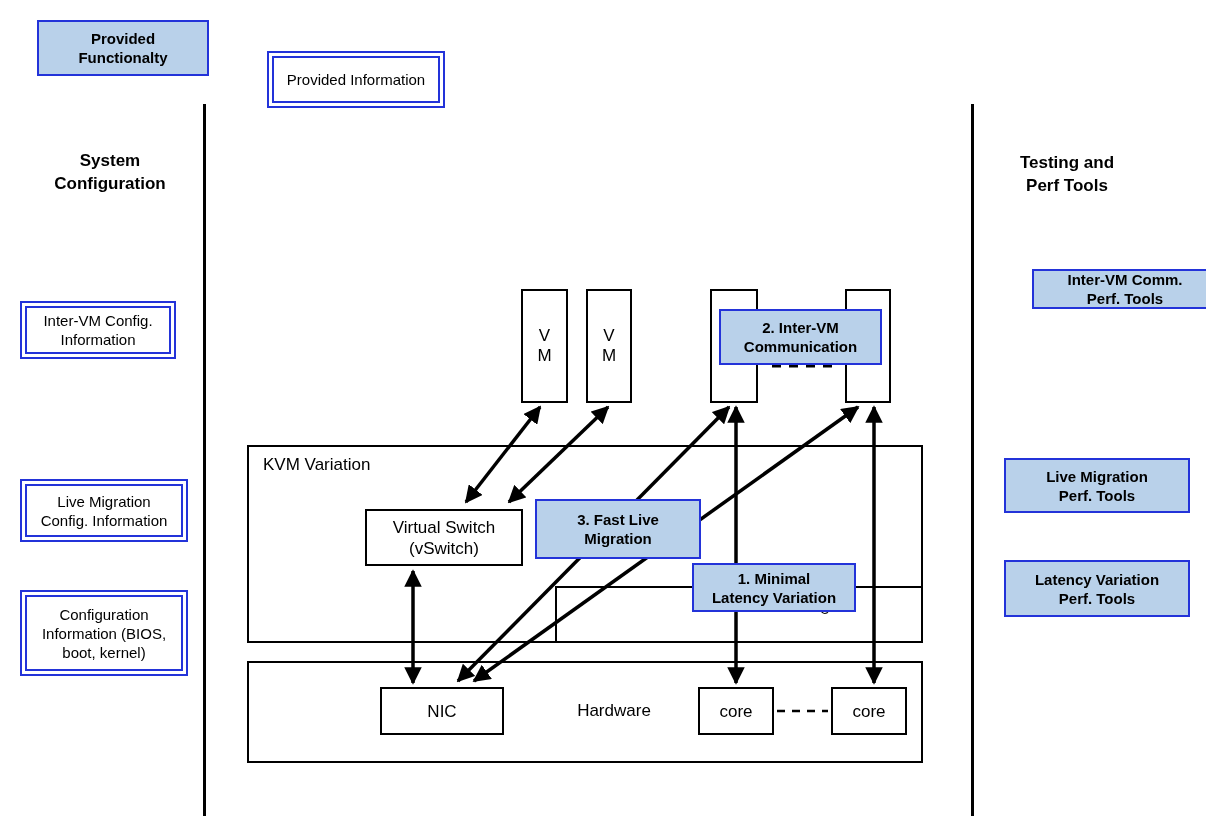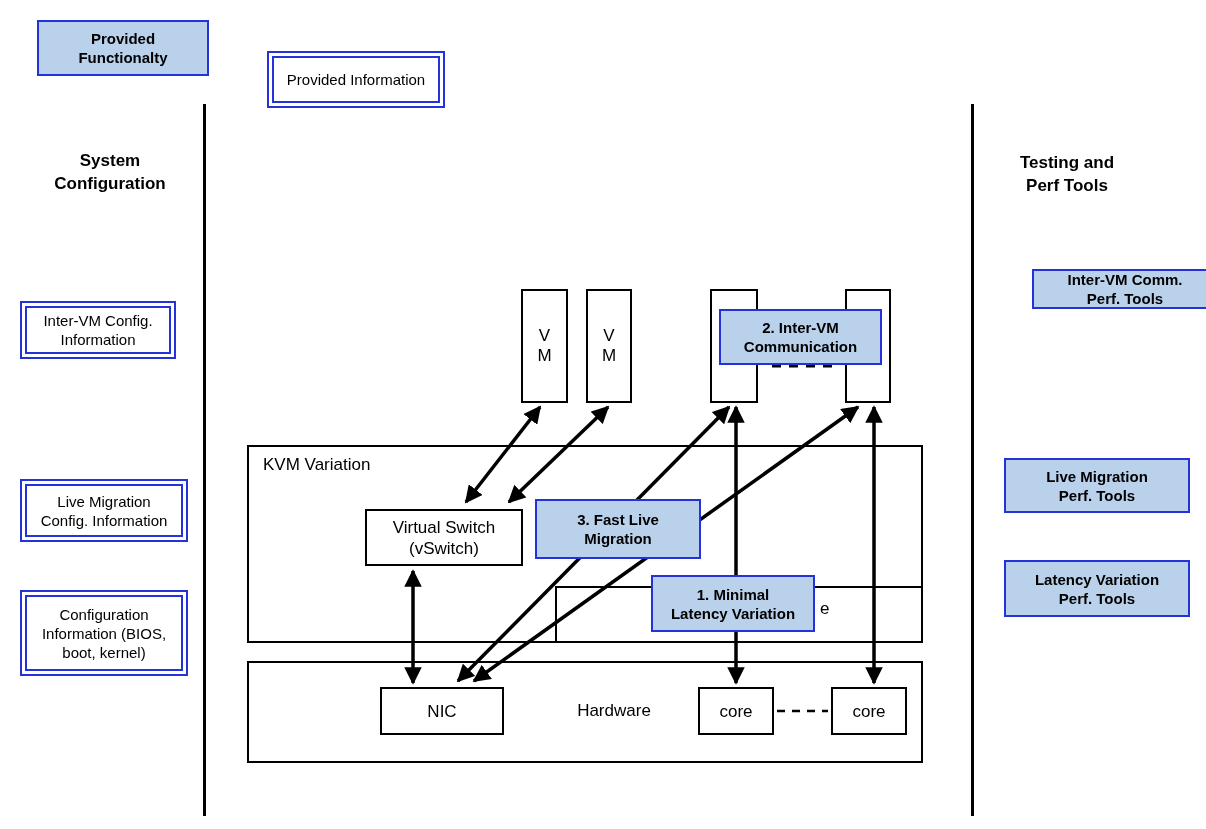--- a/index.html
+++ b/index.html
@@ -145,16 +145,16 @@
     <line x1="874" y1="407" x2="874" y2="683" stroke-width="3.5" marker-start="url(#ah)" marker-end="url(#ah)"></line>
     <line x1="765" y1="345" x2="841" y2="345" stroke-width="3.5" marker-start="url(#ah)" marker-end="url(#ah)"></line>
     <line x1="772" y1="366" x2="834" y2="366" stroke-width="3" stroke-dasharray="9 8"></line>
     <line x1="777" y1="711" x2="828" y2="711" stroke-width="2.5" stroke-dasharray="8 7"></line>
   </svg>
 
   <div class="abs bluebox center-flex overlay" style="left:719px; top:266px; width:163px; height:56px;margin-top:43px;">2. Inter-VM
 Communication</div>
   <div class="abs bluebox center-flex overlay" style="left:535px; top:455px; width:166px; height:60px;margin-top:44px;">3. Fast Live
 Migration</div>
-  <div class="abs bluebox center-flex overlay" style="left:651px; top:563px; width:164px; height:57px;margin-top:12px;">1. Minimal
+  <div class="abs bluebox center-flex overlay" style="left:692px; top:563px; width:164px; height:49px;">1. Minimal
 Latency Variation</div>
 
 </div>
 
 </body></html>

